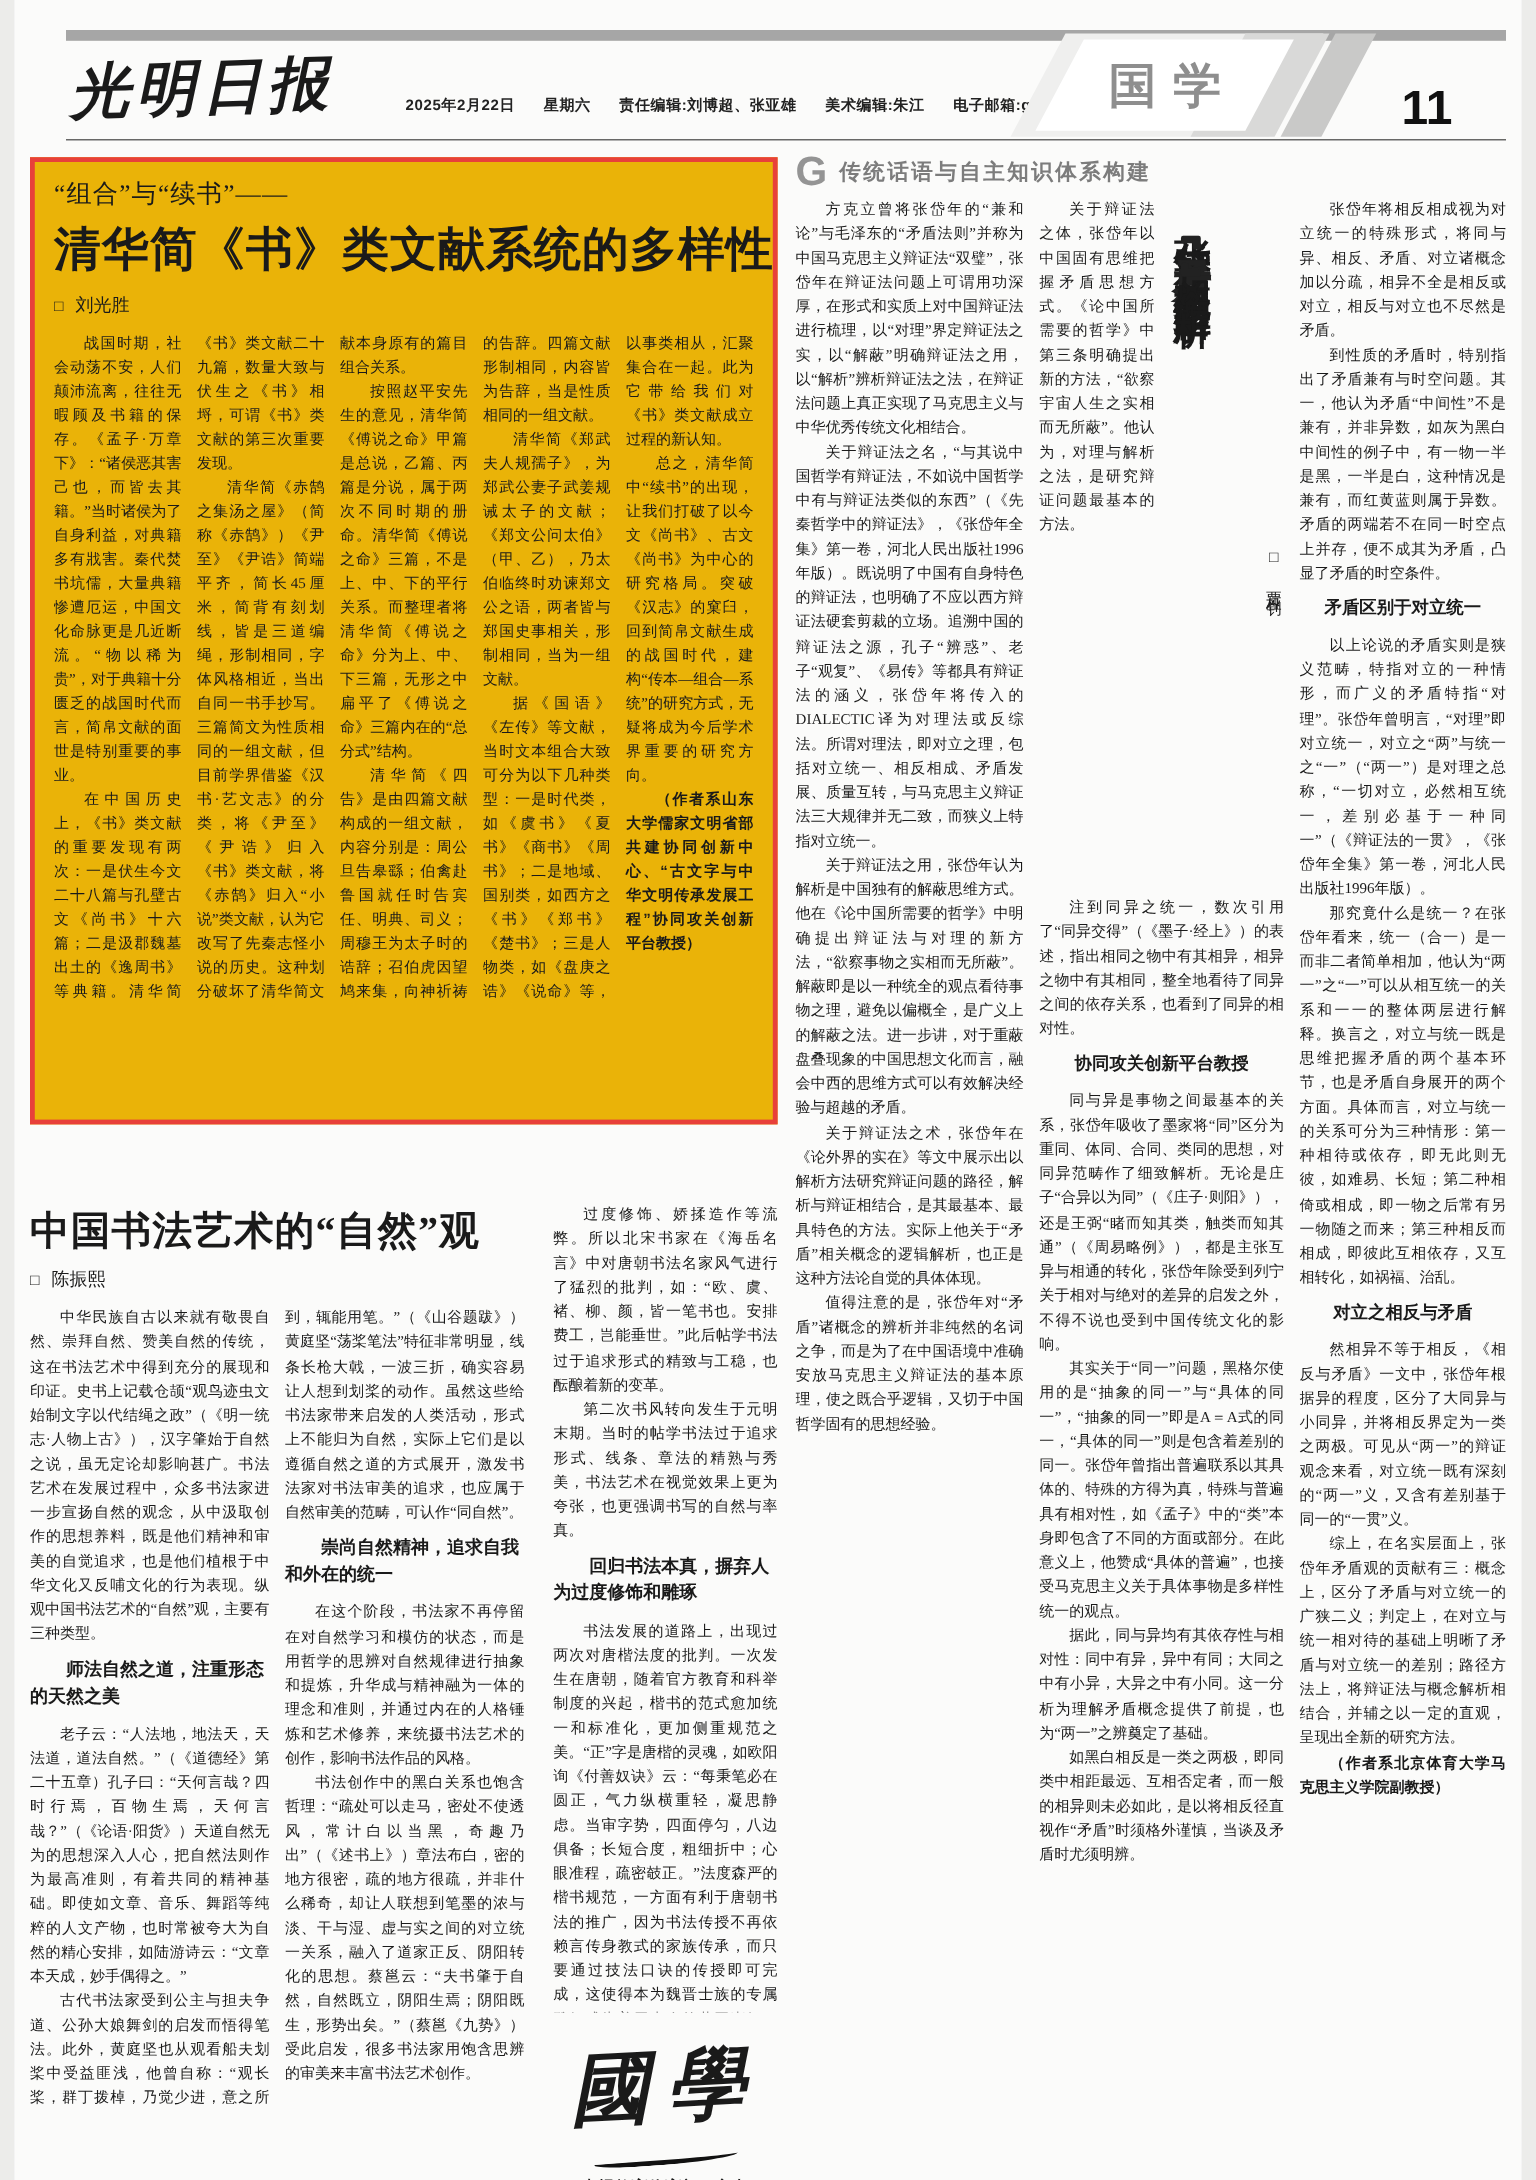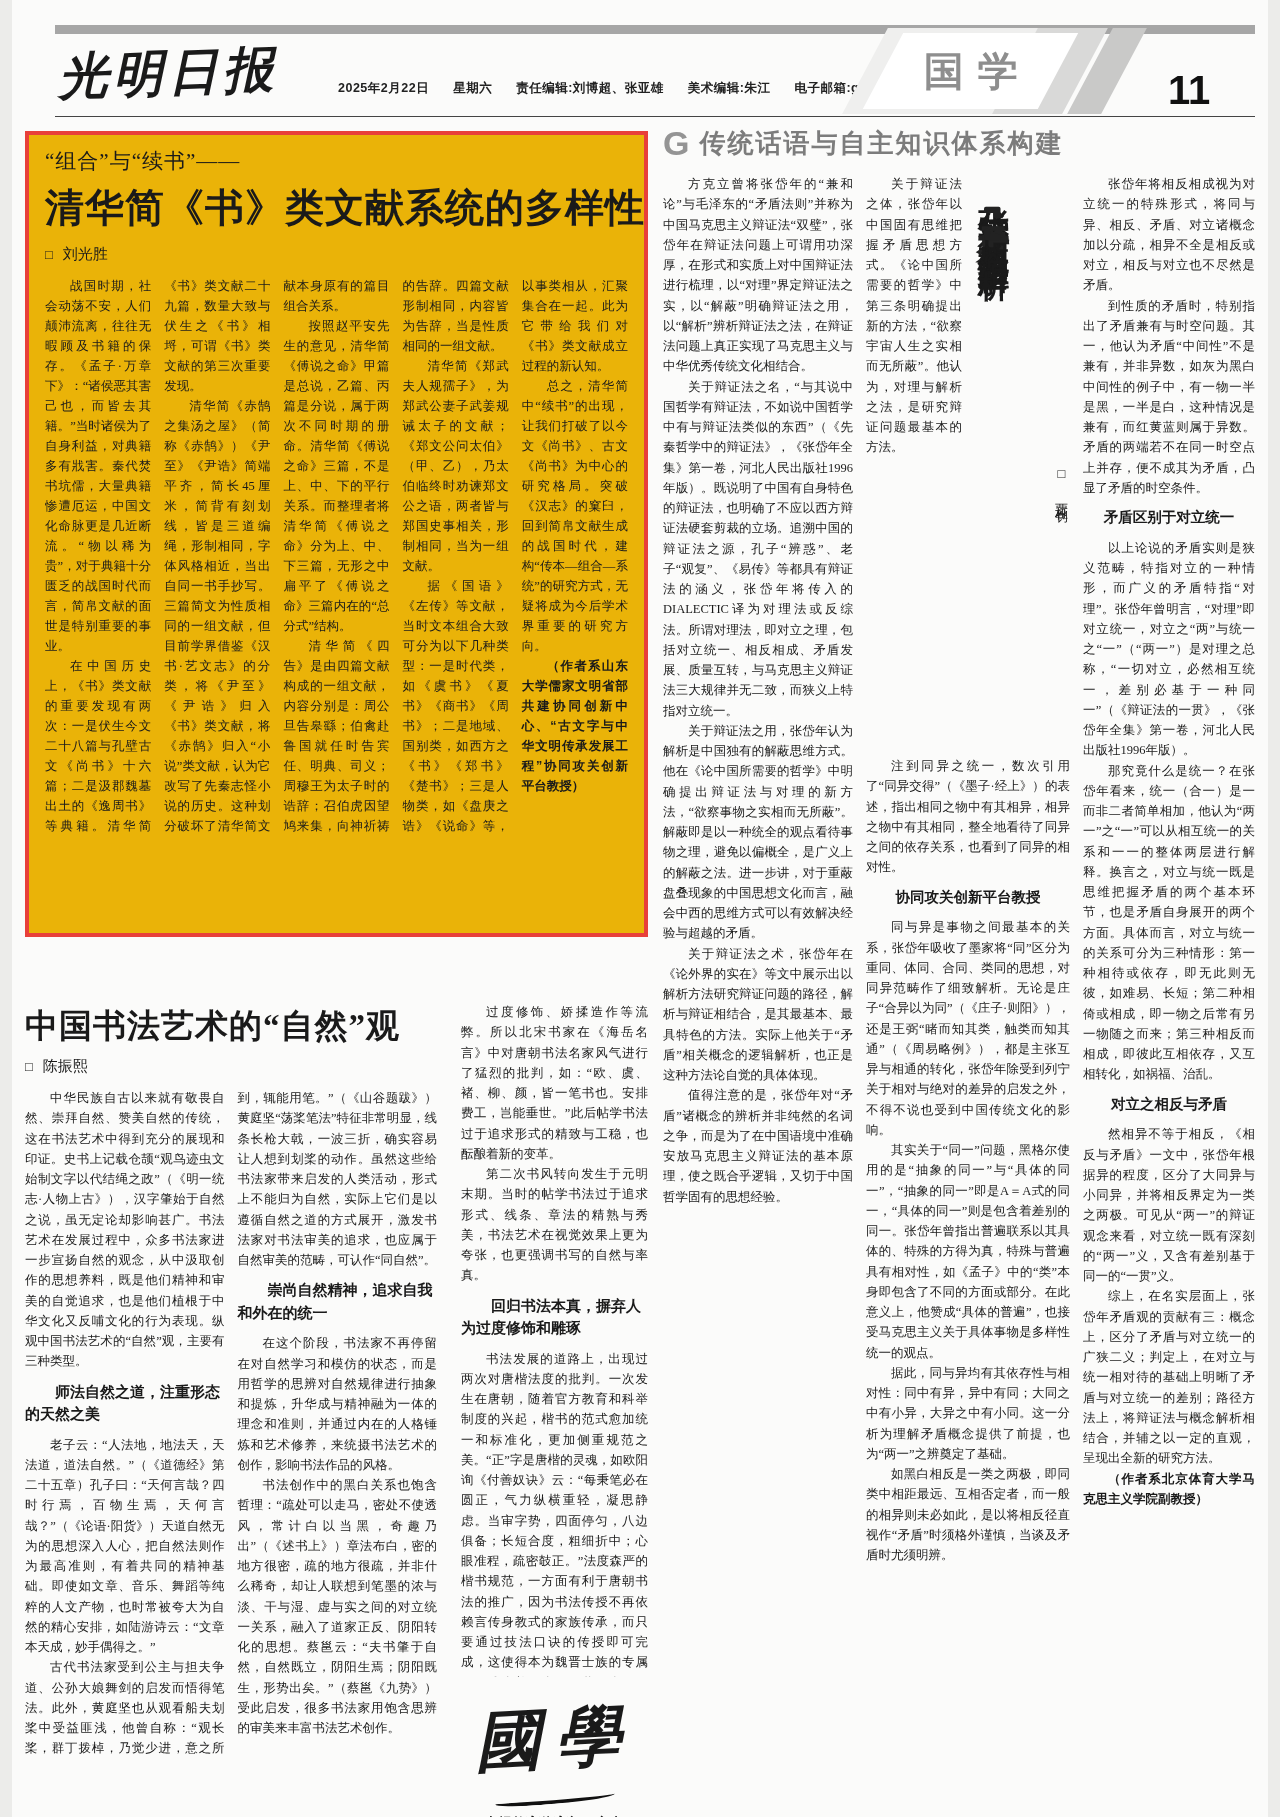--- a/index.html
+++ b/index.html
@@ -68,23 +68,23 @@
   .footer-box{text-align:center;padding:8px 0 2px;}
   .gx-logo{display:inline-block;font-size:66px;font-weight:bold;font-style:italic;letter-spacing:14px;
     transform:rotate(-3deg);font-family:"DejaVu Serif",serif;}
   .gx-stroke{width:120px;height:6px;margin:2px auto 8px;border-bottom:4px solid #111;border-radius:0 0 70% 40%;transform:rotate(-4deg);}
   .gx-org,.gx-issue{font-size:13px;font-weight:bold;font-family:"Liberation Sans",sans-serif;margin-top:4px;letter-spacing:1px;}
 
   
   .art3{position:absolute;left:663px;top:122px;width:592px;height:1690px;}
   .art3-header{display:flex;align-items:center;gap:10px;height:42px;}
   .g-icon{font-size:34px;font-weight:bold;color:#949494;font-family:"Liberation Sans",sans-serif;line-height:1;}
-  .art3-header .label{font-size:26px;font-weight:bold;color:#7c7c7c;letter-spacing:2px;
+  .art3-header .label{font-size:18px;font-weight:bold;color:#7c7c7c;letter-spacing:2px;
     font-family:"Liberation Sans",sans-serif;}
-  .art3-body{display:flex;gap:13px;margin-top:10px;height:1632px;font-size:12.5px;line-height:1.62;}
+  .art3-body{display:flex;gap:13px;margin-top:0;height:1632px;font-size:12.5px;line-height:1.62;}
   .a3c1{width:190px;overflow:hidden;}
   .a3c2{width:204px;display:flex;flex-direction:column;}
   .a3c3{width:172px;overflow:hidden;}
   .a3top{display:flex;height:574px;flex:0 0 auto;}
   .minitext{flex:1;overflow:hidden;}
   .titlewrap{width:108px;position:relative;flex:0 0 auto;}
   .vtitle{
     position:absolute;top:8px;left:14px;height:560px;writing-mode:vertical-rl;
     font-size:31px;font-weight:bold;letter-spacing:4px;line-height:1.1;
   }

